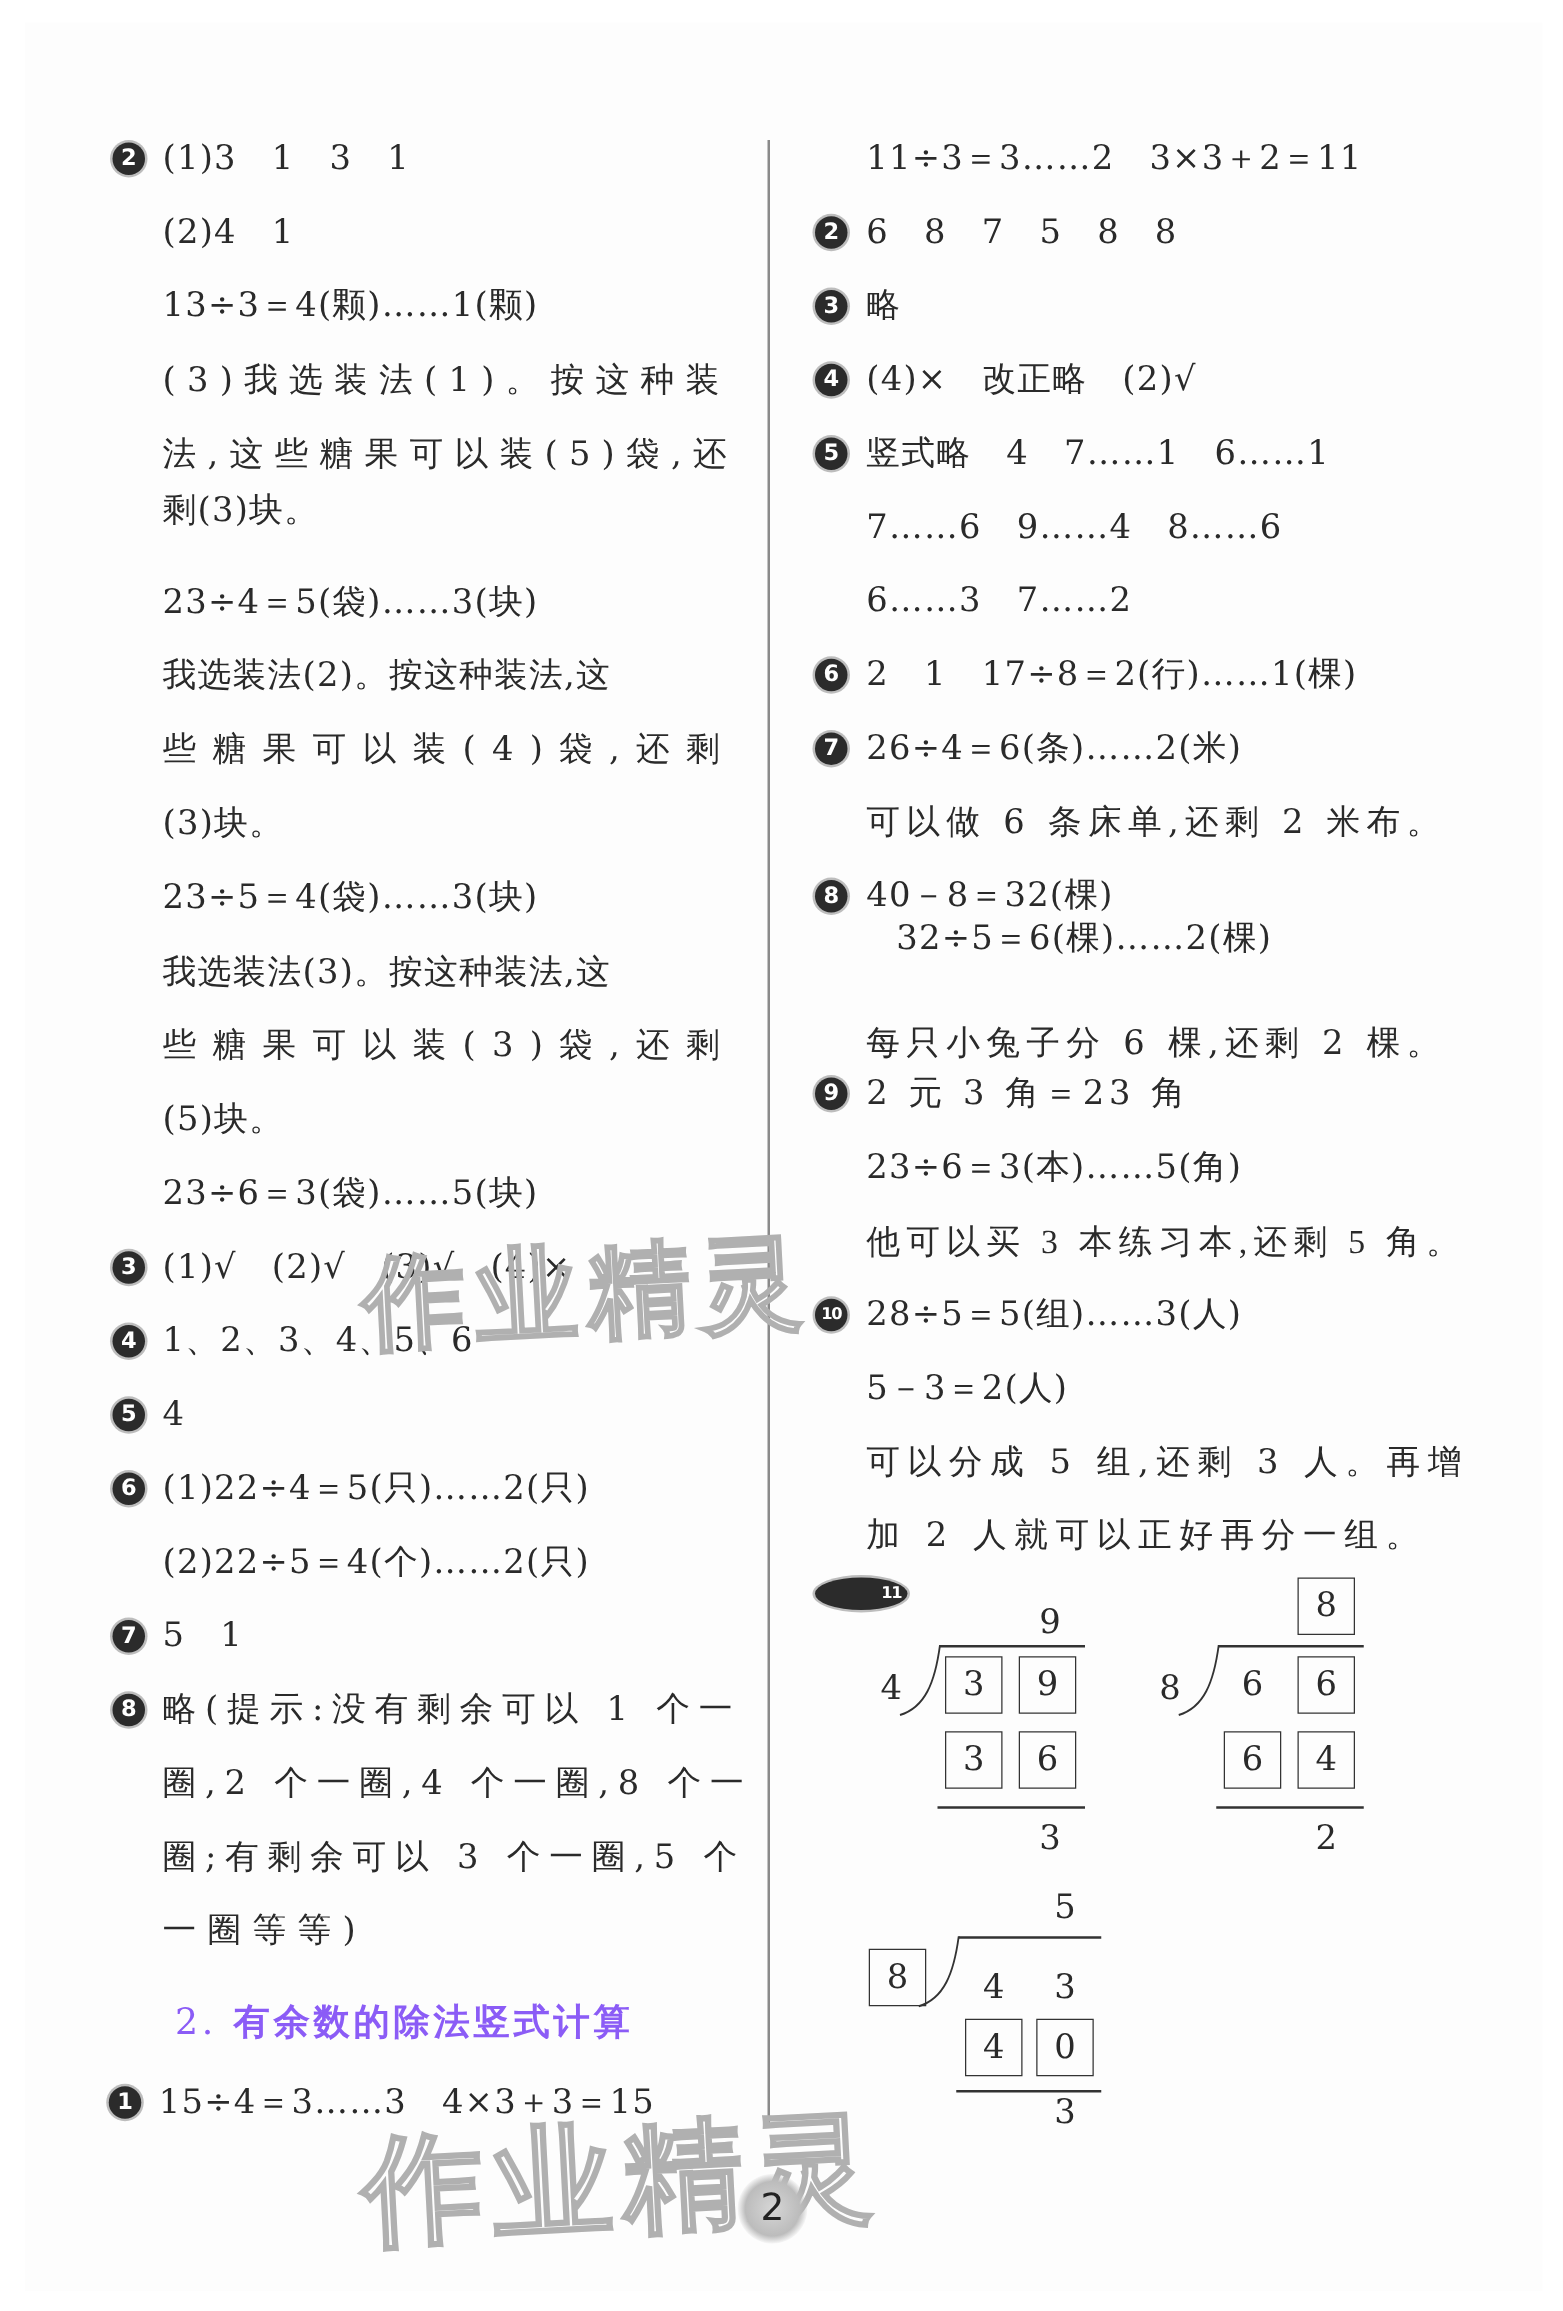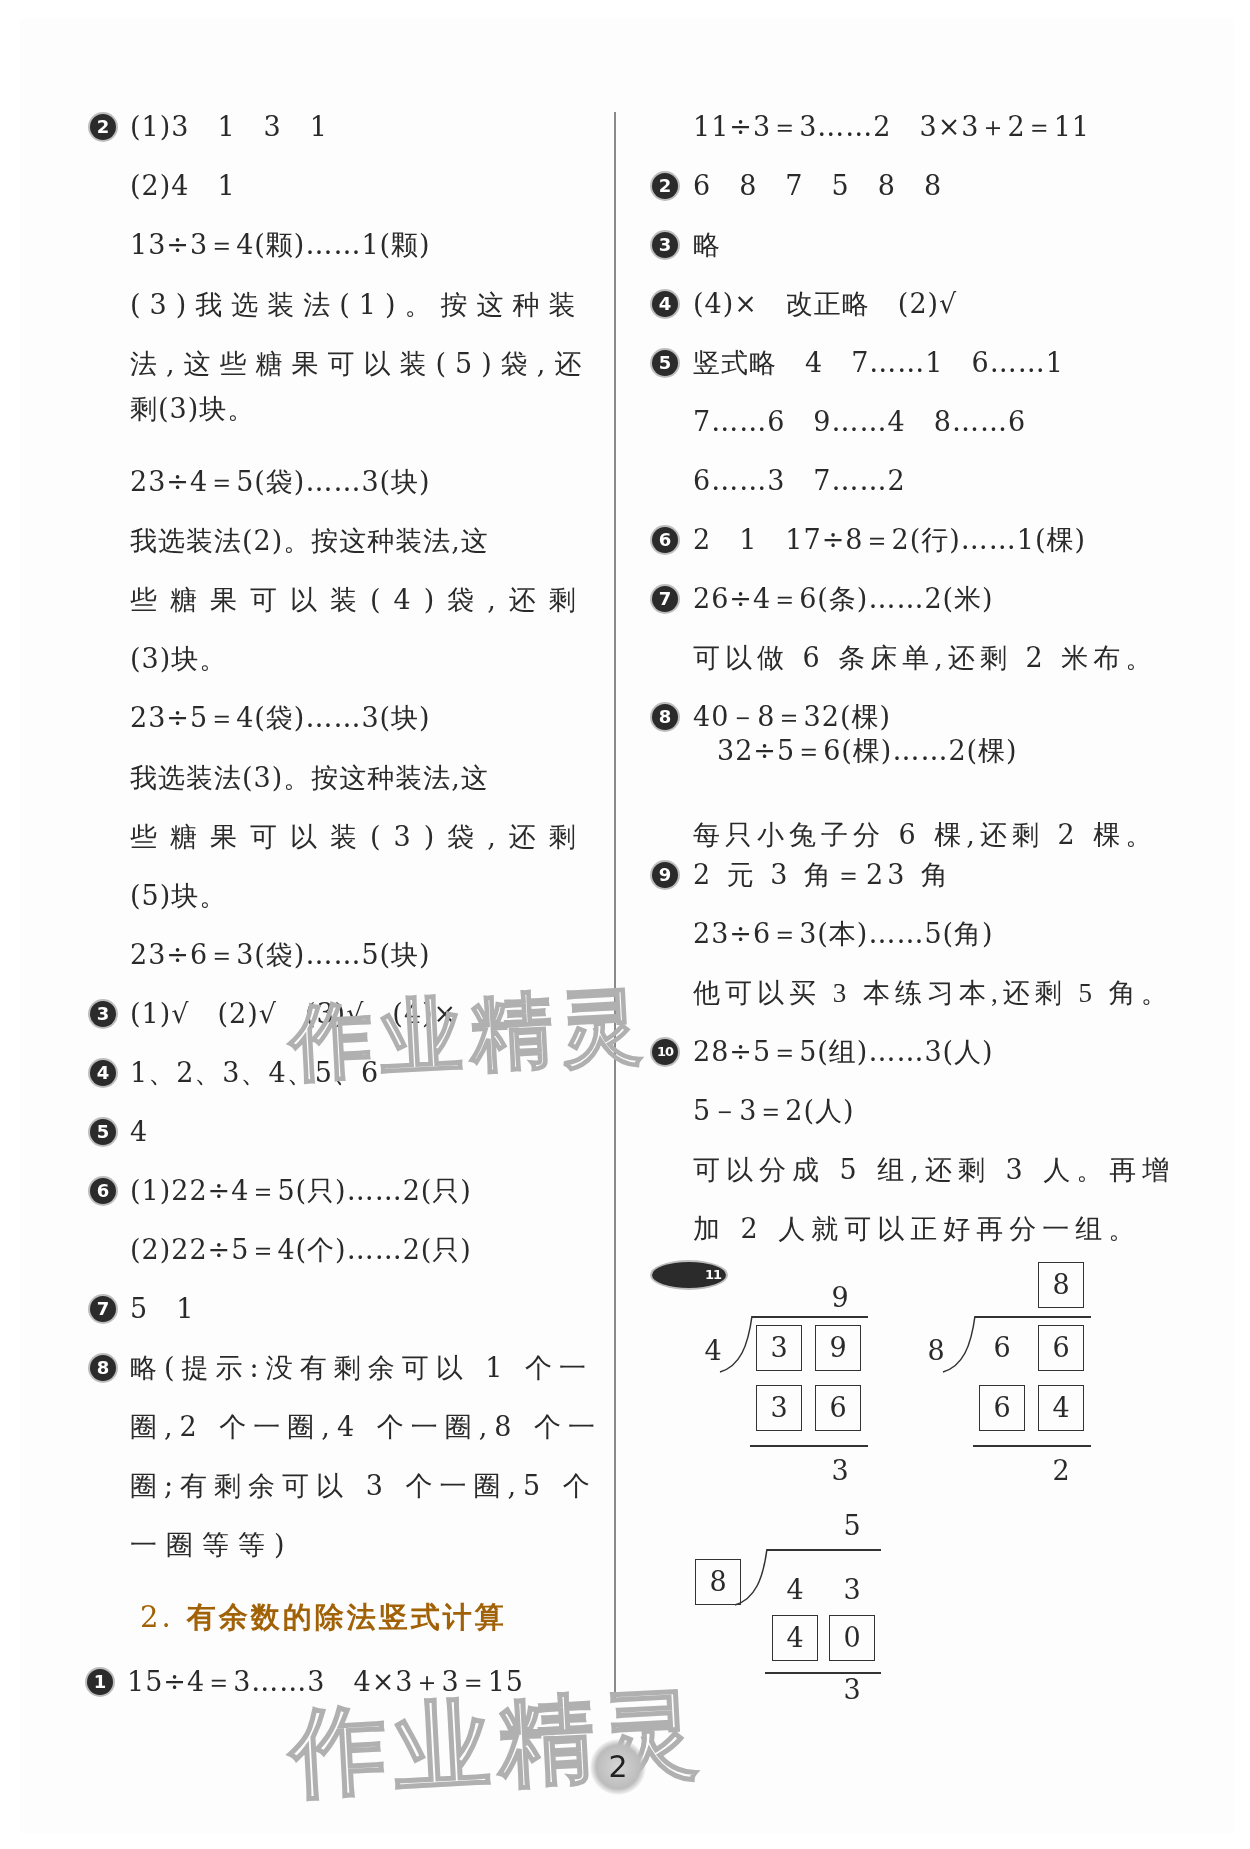--- a/index.html
+++ b/index.html
@@ -15,21 +15,21 @@
   .badge {
     position:absolute; width:26px; height:26px; border-radius:50%;
     background:#2b2b2b; color:#fff; font-family:"DejaVu Sans", sans-serif; font-weight:bold;
     font-size:18px; line-height:26px; text-align:center;
     box-shadow:0 0 0 2px #bdbdbd;
   }
   .badge.small { font-size:13px; letter-spacing:-1px; }
   .divider { position:absolute; left:614px; top:112px; width:2px; height:1588px; background:#8a8a8a; }
   .section-title {
     position:absolute; font-family:"DejaVu Sans", sans-serif; font-weight:bold; font-size:29px;
-    letter-spacing:3px; color:#a16207;
+    letter-spacing:3px; color:#8b5cf6;
   }
   .section-title .num { font-family:"DejaVu Serif", serif; font-weight:normal; }
   
   .ld { position:absolute; }
   .ld .box { position:absolute; width:46px; height:46px; border:1.5px solid #333; box-sizing:border-box; }
   .ld .digit { position:absolute; font-size:27px; width:46px; text-align:center; line-height:46px; }
   .ld .hline { position:absolute; height:1.5px; background:#333; }
   .ld svg { position:absolute; overflow:visible; }
   .pagenum {
     position:absolute; left:596px; top:1745px; width:44px; height:44px;

